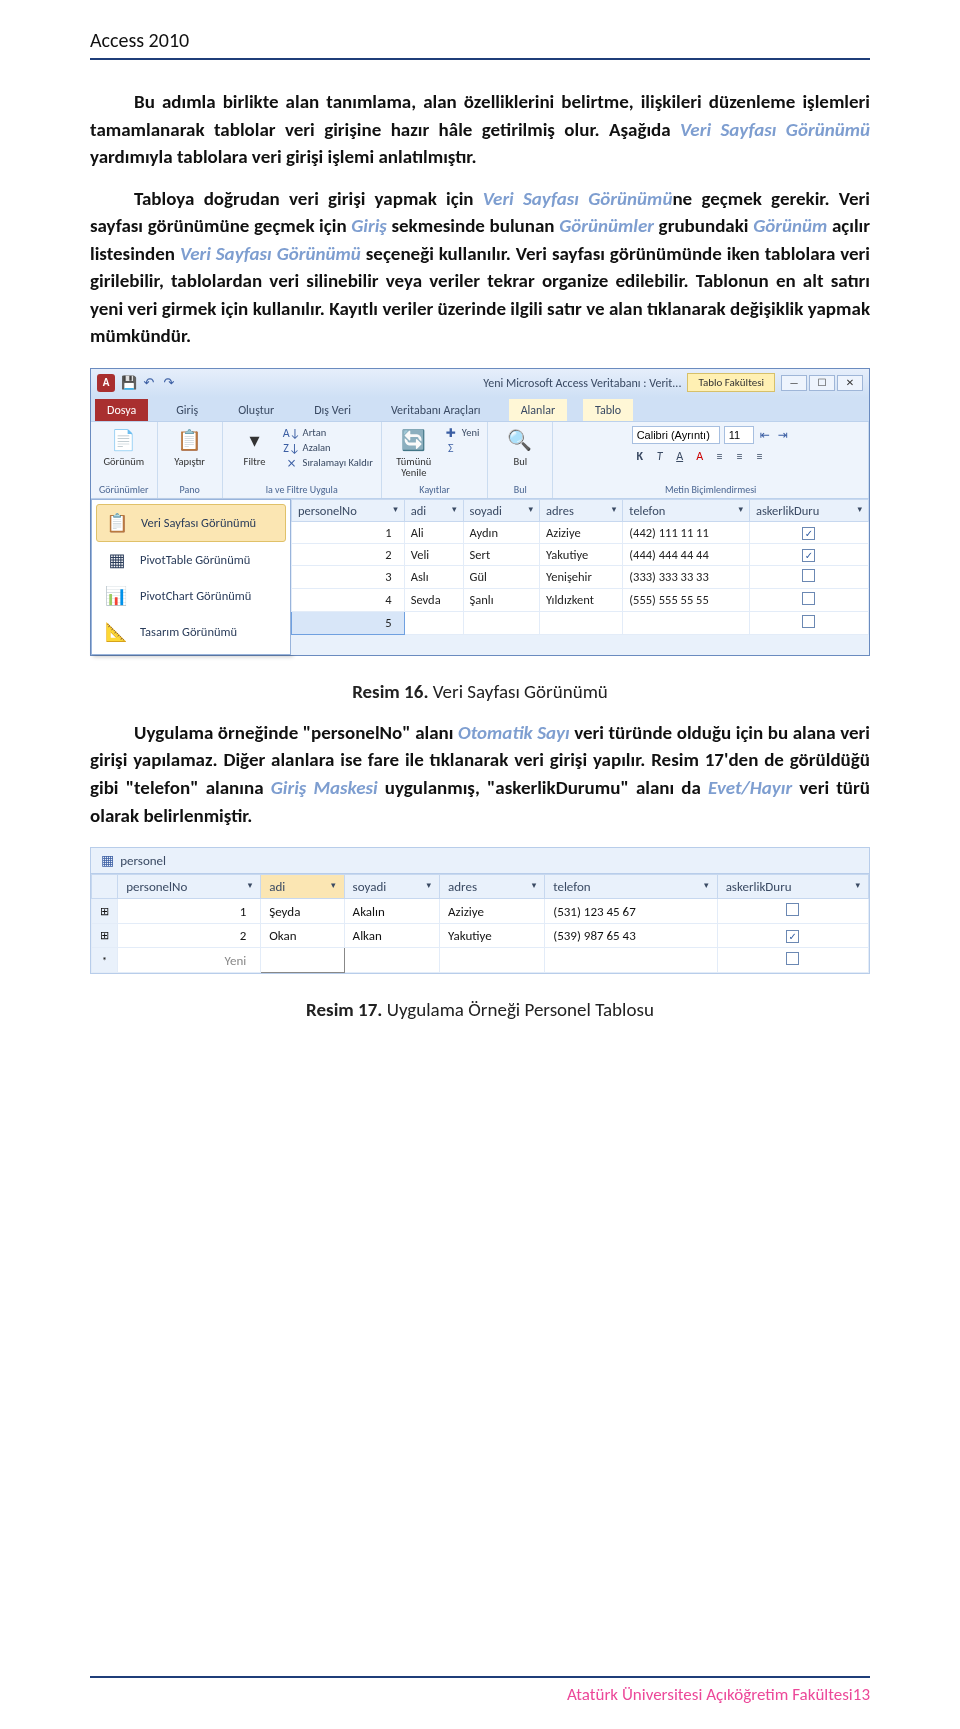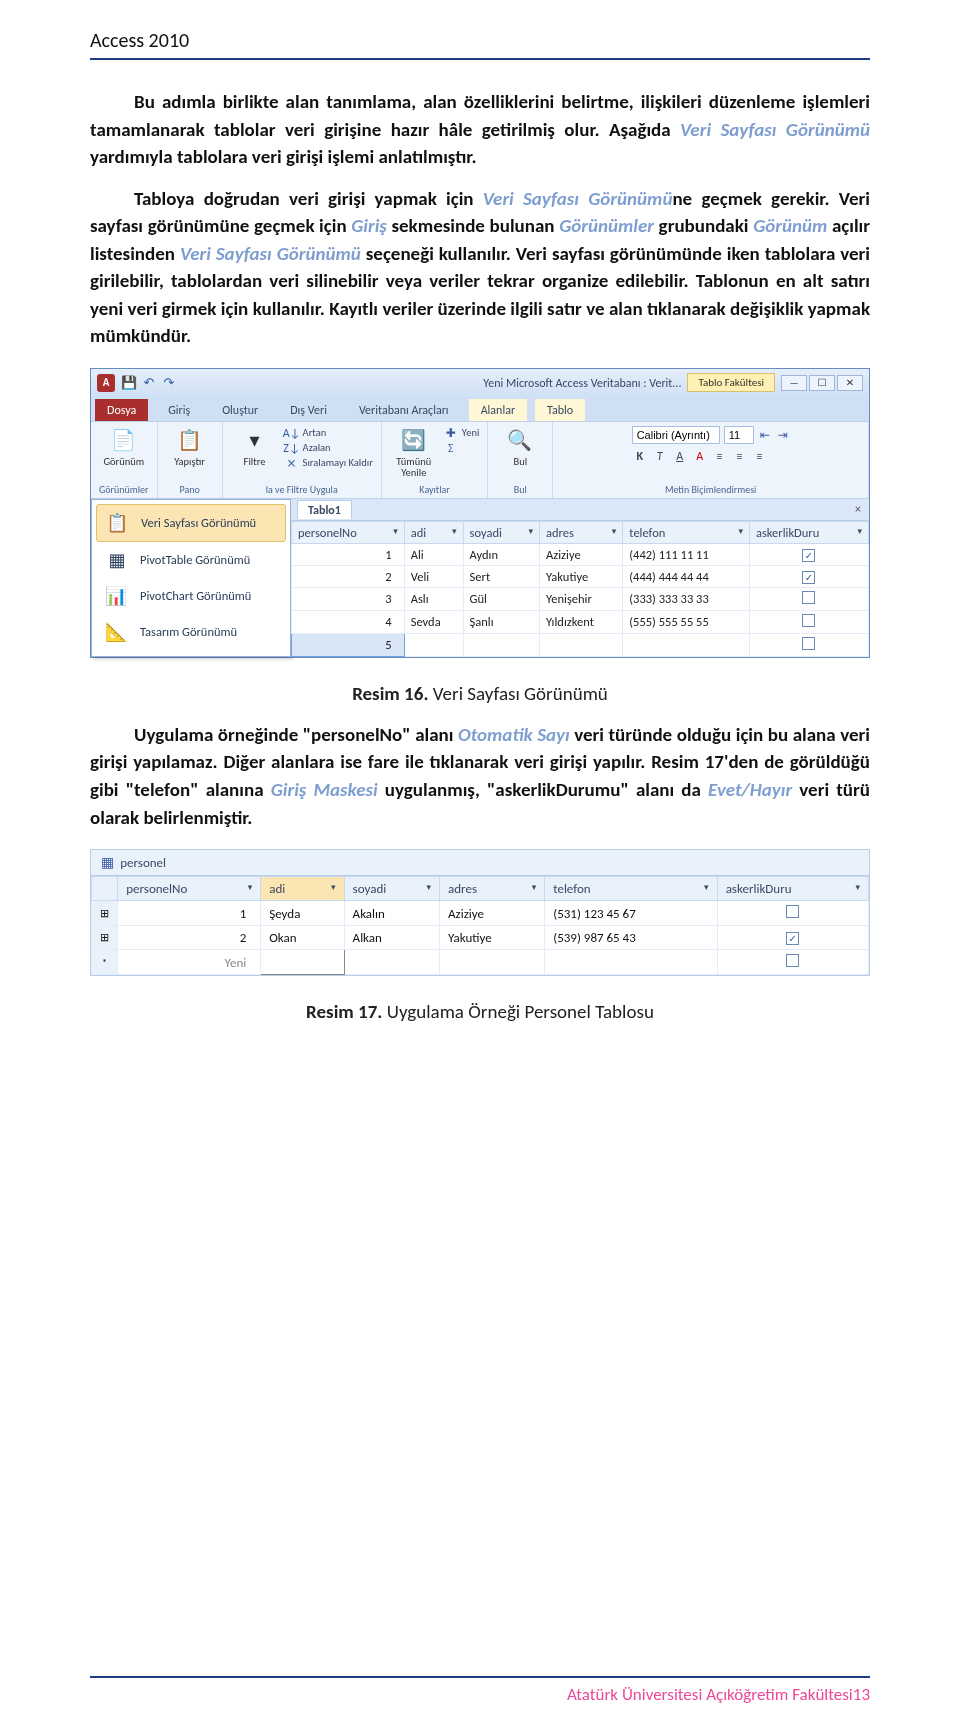--- a/index.html
+++ b/index.html
@@ -69,21 +69,21 @@
     border:1px solid #d6c06a;
   }
   .winbtns { display:flex; gap:2px; margin-left:auto; }
   .winbtns span { width:26px;height:16px;border:1px solid #9fb6d8;background:#eef4fd;display:inline-flex;align-items:center;justify-content:center;font-size:10px; }
 
   .tabs-row {
     display:flex;
     align-items:flex-end;
     background:#cfe0f5;
     padding-left:4px;
-    gap:8px;
+    gap:16px;
     height:24px;
   }
   .file-tab { background:#a92f2f;color:#fff;padding:4px 12px;font-size:12px; }
   .tab { padding:4px 12px;font-size:12px;color:#3a4a63;cursor:default; }
   .tab.context { background:#fff7d6; }
 
   .ribbon {
     display:flex;
     background:#eef4fc;
     border-top:1px solid #bcd1ec;
@@ -314,24 +314,20 @@
         <div class="view-item">
           <span class="vi-ico" style="color:#e07b2d">📊</span>
           <span>PivotChart Görünümü</span>
         </div>
         <div class="view-item">
           <span class="vi-ico" style="color:#c79a2e">📐</span>
           <span>Tasarım Görünümü</span>
         </div>
       </div>
       <div class="sheet-wrap">
-        <div class="tab-hdr">
-          <span class="tbl-tab">Tablo1</span>
-          <span class="close">×</span>
-        </div>
         <table class="dsheet">
           <thead>
               <tr>
             <th><span>personelNo</span><span class="dd">▾</span></th>
             <th><span>adi</span><span class="dd">▾</span></th>
             <th><span>soyadi</span><span class="dd">▾</span></th>
             <th><span>adres</span><span class="dd">▾</span></th>
             <th><span>telefon</span><span class="dd">▾</span></th>
             <th><span>askerlikDuru</span><span class="dd">▾</span></th>
           </tr>

